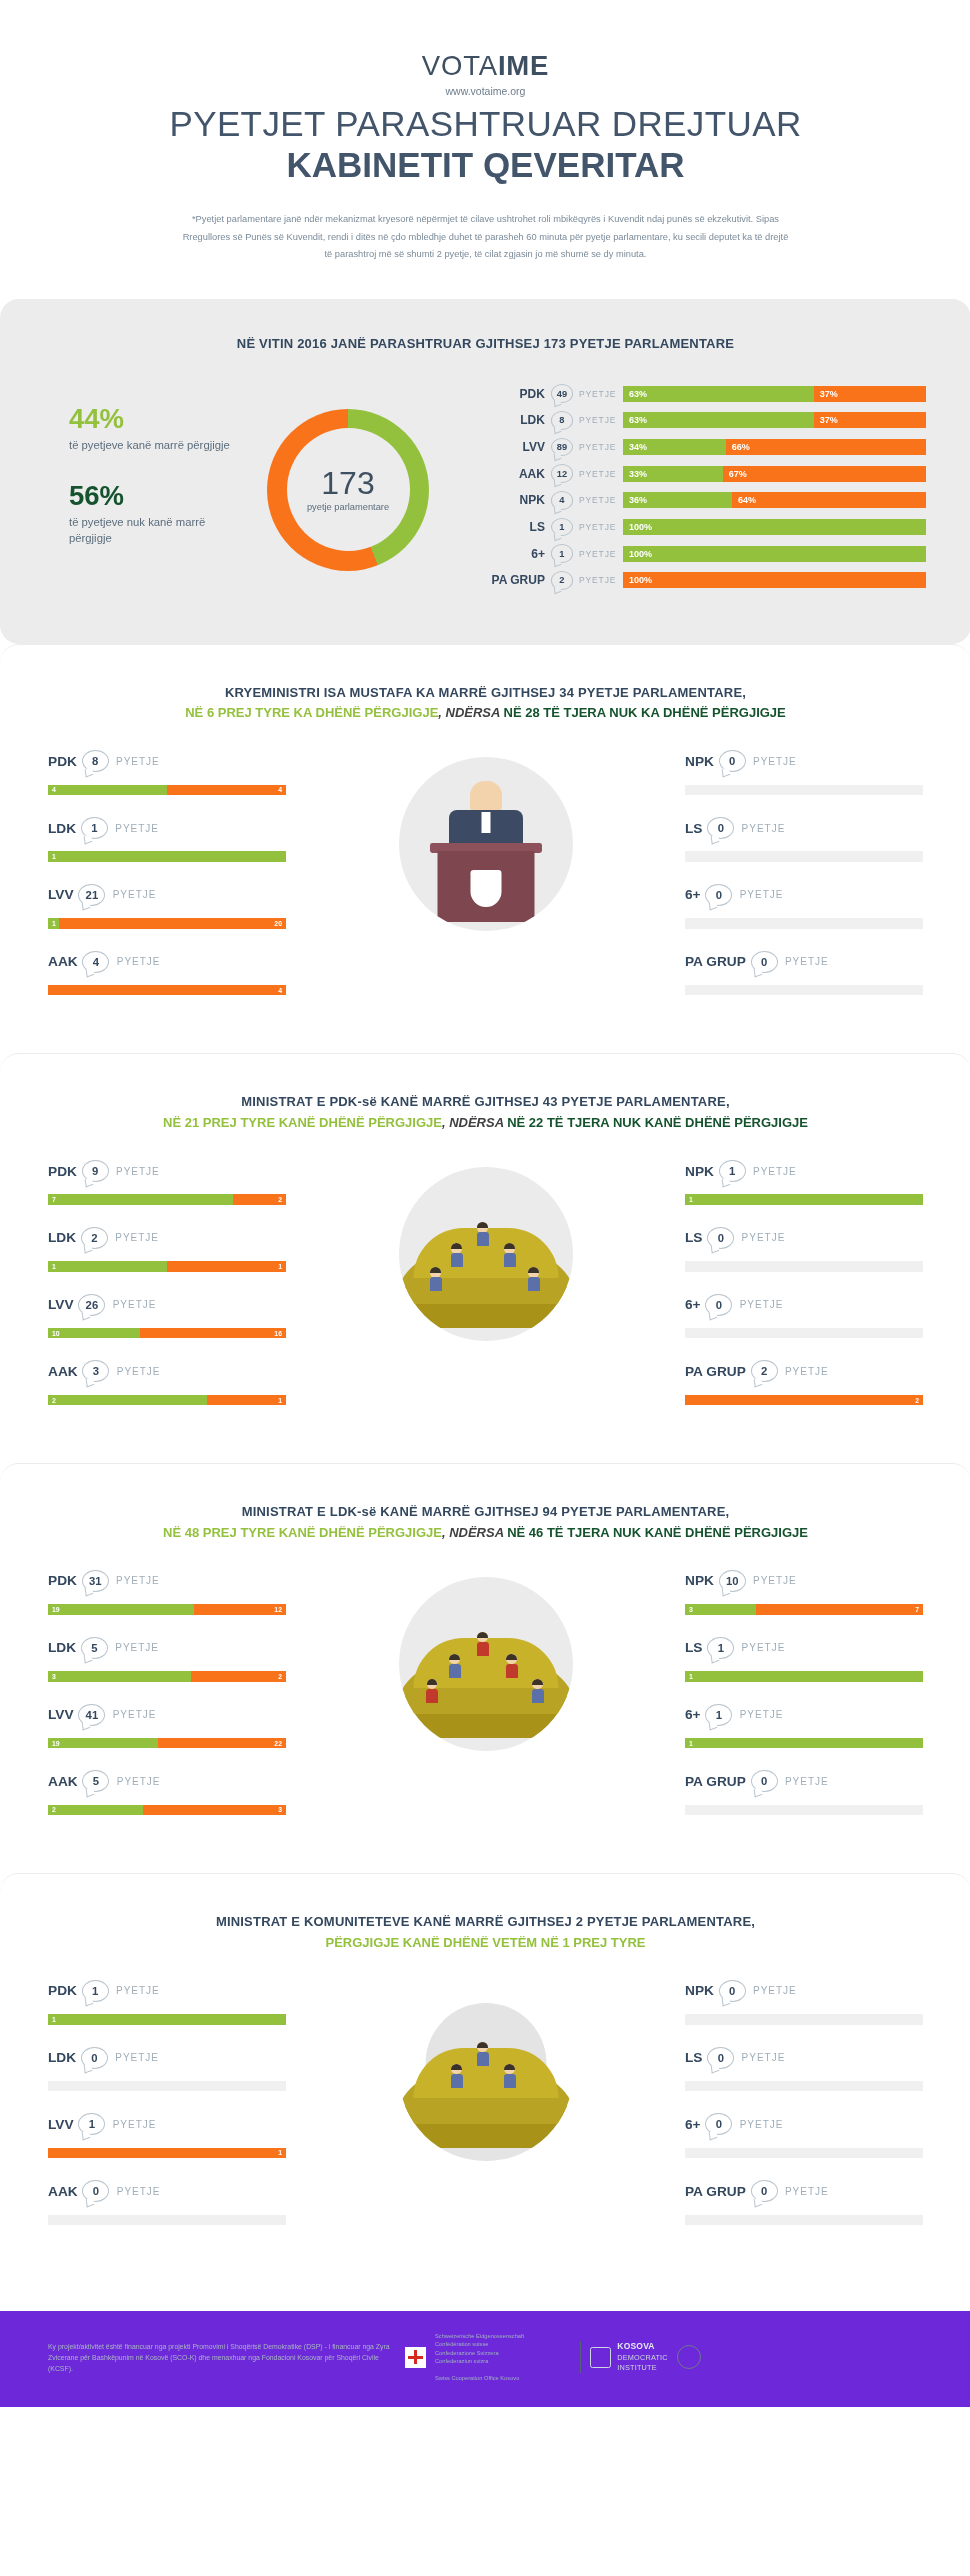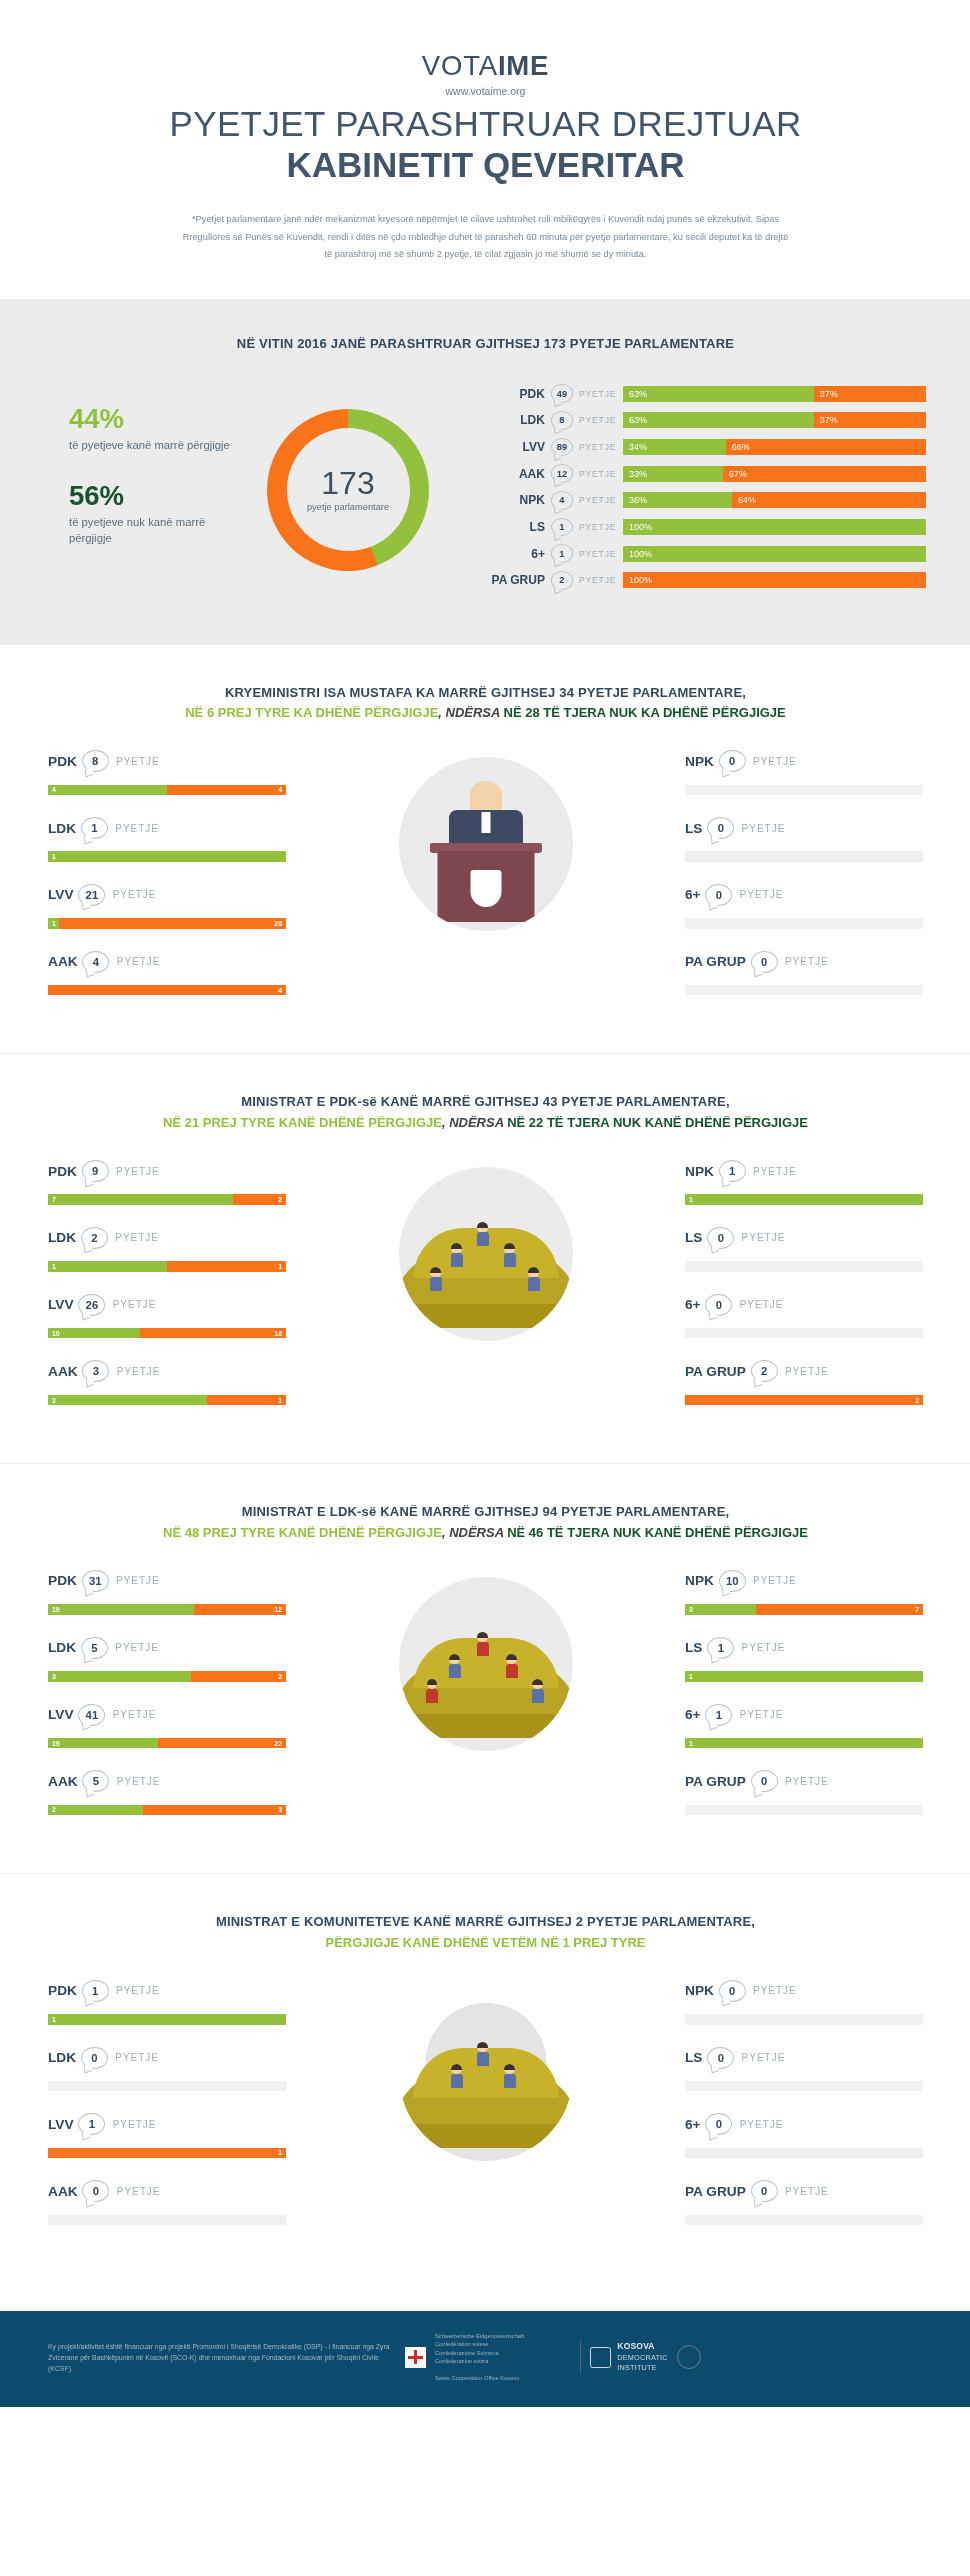--- a/index.html
+++ b/index.html
@@ -19,20 +19,21 @@
   .infoline { margin-top: 37px; font-size: 11.7px; color:#4a5c6e; }
   .maintitle { margin-top: 8px; font-size: 35px; font-weight: 300; color:#43556a; letter-spacing: 0.4px; line-height: 1.08; }
   .maintitle .b2 { display:block; font-weight: 800; margin-top: 3.2px; letter-spacing: 0px; }
   .intro { margin: 27.5px auto 0; width: 614px; font-size: 9.3px; line-height: 1.85; color:#7b8b99; text-align:center; }
 
   
   .panel {
     margin: 0 auto;
     width: 971px;
     position: relative;
+    border-radius: 19px;
   }
   .panel-grey { background:#ececec; padding: 37px 0 47px; margin-top: 36px; }
   .panel-white { background:#fff; padding: 40px 0 37px; }
   .panel-sep { border-top: 0.8px solid #ececec; }
 
   .sec-title { text-align:center; font-size: 13px; font-weight: 800; letter-spacing: 0.2px; color:#33475e; }
   .sec-sub { text-align:center; font-size: 13px; font-weight: 800; margin-top: 5.7px; }
   .g { color:#94c13d; } .o { color:#14532d; } .d { color:#404040;font-style:italic; }
 
   
@@ -63,21 +64,21 @@
     display:flex; align-items:center; justify-content:center; font-size: 9.3px; font-weight:700;
     color:#33475e; position: relative; flex: 0 0 auto;
   }
   .bubble::after {
     content:""; position:absolute; left: 2.4px; bottom:-4px; width:5.7px; height:5.7px;
     background:#ececec; border-left:0.8px solid #b9c4cd; border-bottom:0.8px solid #b9c4cd;
     transform: rotate(-20deg) skewX(-12deg);
   }
   .punit { font-size: 8.5px; color:#9fadb8; letter-spacing:0.9px; padding-left: 5.7px; width: 50px; }
   .pbar { flex:1; height: 16px; display:flex; overflow:hidden; }
-  .seg { height: 100%; display:flex; align-items:center; font-size: 9px; color:#fff; font-weight:400; }
+  .seg { height: 100%; display:flex; align-items:center; font-size: 9px; color:#fff; font-weight:700; }
   .seg-g { background:#94c13d; padding-left: 5.7px; }
   .seg-o { background:#f9731b; padding-left: 5.7px; }
 
   
   .cols { display:flex; margin-top: 29px; padding: 0 48px; position:relative; }
   .col { width: 238px; }
   .col.right { margin-left: auto; }
   .grp { margin-bottom: 21px; }
   .grp-head { display:flex; align-items:center; height: 24px; }
   .grp-name { font-size: 13.7px; font-weight: 700; color:#33475e; margin-right: 4.8px; }
@@ -116,21 +117,21 @@
   .mini { position:absolute; width: 12px; height: 24px; }
   .mini .h { width: 10.5px; height: 10.5px; border-radius: 50%; background:#f2d3ac; margin: 0 auto; }
   .mini .hair { position:absolute; top:0; left:0.8px; width: 10.5px; height: 5.7px; border-radius: 5.7px 5.7px 0 0; background:#3c3328; }
   .mini .b { width: 12px; height: 14.5px; background:#5b6fa8; border-radius: 3.2px 3.2px 0 0; margin-top:-0.8px; }
   .mini.red .b { background:#c0392b; }
 
   
   .dome { position:absolute; left:50%; transform:translateX(-50%); bottom: 0; width: 121px; height: 158px; background:#e4e4e4; border-radius: 61px 61px 0 0; }
 
   
-  .footer { background:#0c4a6e; padding: 21px 48px 24px; margin-top: 27.5px; display:flex; align-items:center; gap: 9px; }
+  .footer { background:#6d28d9; padding: 21px 48px 24px; margin-top: 27.5px; display:flex; align-items:center; gap: 9px; }
   .footer-text { width: 348px; font-size: 6.9px; line-height: 1.6; color:#a9b6c2; }
   .flag { width: 21px; height: 21px; background:#ffffff; position:relative; flex:0 0 auto; }
   .flag::before { content:""; position:absolute; left:9px; top:3.2px; width:3.2px; height:14.5px; background:#d52b1e; }
   .flag::after { content:""; position:absolute; left:3.2px; top:9px; width:14.5px; height:3.2px; background:#d52b1e; }
   .foot-org { font-size: 5.7px; line-height:1.5; color:#9fb0bd; width: 136px; }
   .vline { width:0.8px; height: 32px; background:#536辆; }
   .vline { width:0.8px; height: 32px; background:#536476; }
   .kdi { display:flex; align-items:center; gap: 6.5px; }
   .kdi-mark { width: 21px; height: 21px; border: 1.6px solid #cfd7de; border-radius:2.4px; }
   .kdi-txt { font-size: 7.3px; color:#cfd7de; line-height:1.45; letter-spacing:0.2px; }

